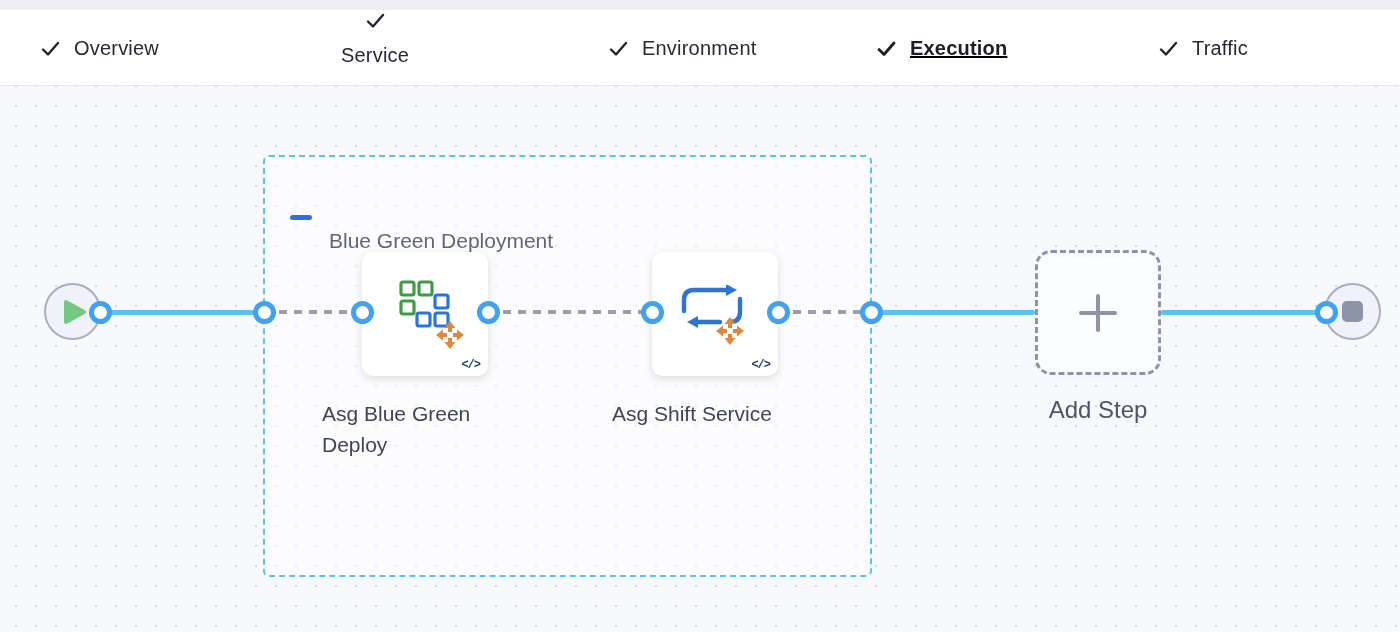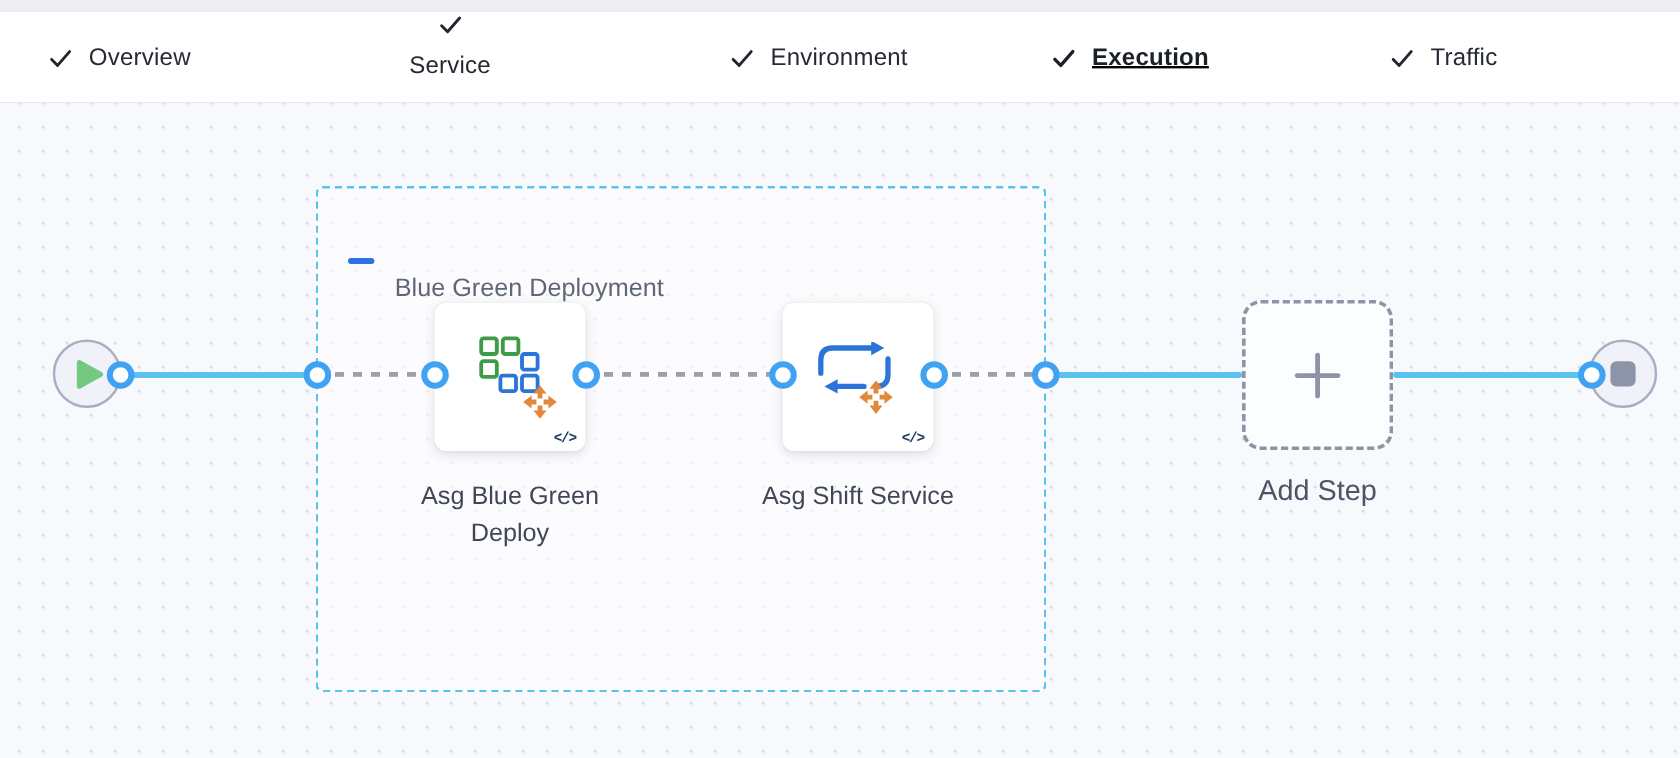--- a/index.html
+++ b/index.html
@@ -41,21 +41,21 @@
   
   .round-node { position:absolute; width:57px; height:57px; border-radius:50%;
     background:#f1f2f9; border:2px solid #a9aec2; z-index:3; display:flex; align-items:center; justify-content:center; }
   .stop-square { width:21px; height:21px; border-radius:5px; background:#8e94a8; }
 
   
   .step-card { position:absolute; width:126px; height:124px; border-radius:10px; background:#ffffff;
     box-shadow:0 3px 9px rgba(96,97,112,0.18), 0 0 1px rgba(40,41,61,0.08); z-index:4; cursor:pointer; }
   .code-badge { position:absolute; right:8px; bottom:4px; font-family:"Liberation Mono", monospace;
     font-size:12px; font-weight:700; color:#1d3a5f; letter-spacing:-1px; }
-  .step-label { position:absolute; width:206px; text-align:center; font-size:21px; line-height:31px; color:#3f4756; z-index:4; }
+  .step-label { position:absolute; width:206px; font-size:21px; line-height:31px; color:#3f4756; z-index:4; }
 
   
   .add-step-box { position:absolute; left:1035px; top:164px; width:126px; height:125px; border-radius:16px;
     border:3px dashed #8e93a6; background:#fcfdfe; z-index:4; display:flex; align-items:center; justify-content:center; cursor:pointer; }
   .add-step-label { position:absolute; left:1030px; top:310px; width:136px; text-align:center; font-size:24px; color:#4e5567; z-index:4; }
 
   .icon-abs { position:absolute; }
 </style>
 </head>
 <body>

